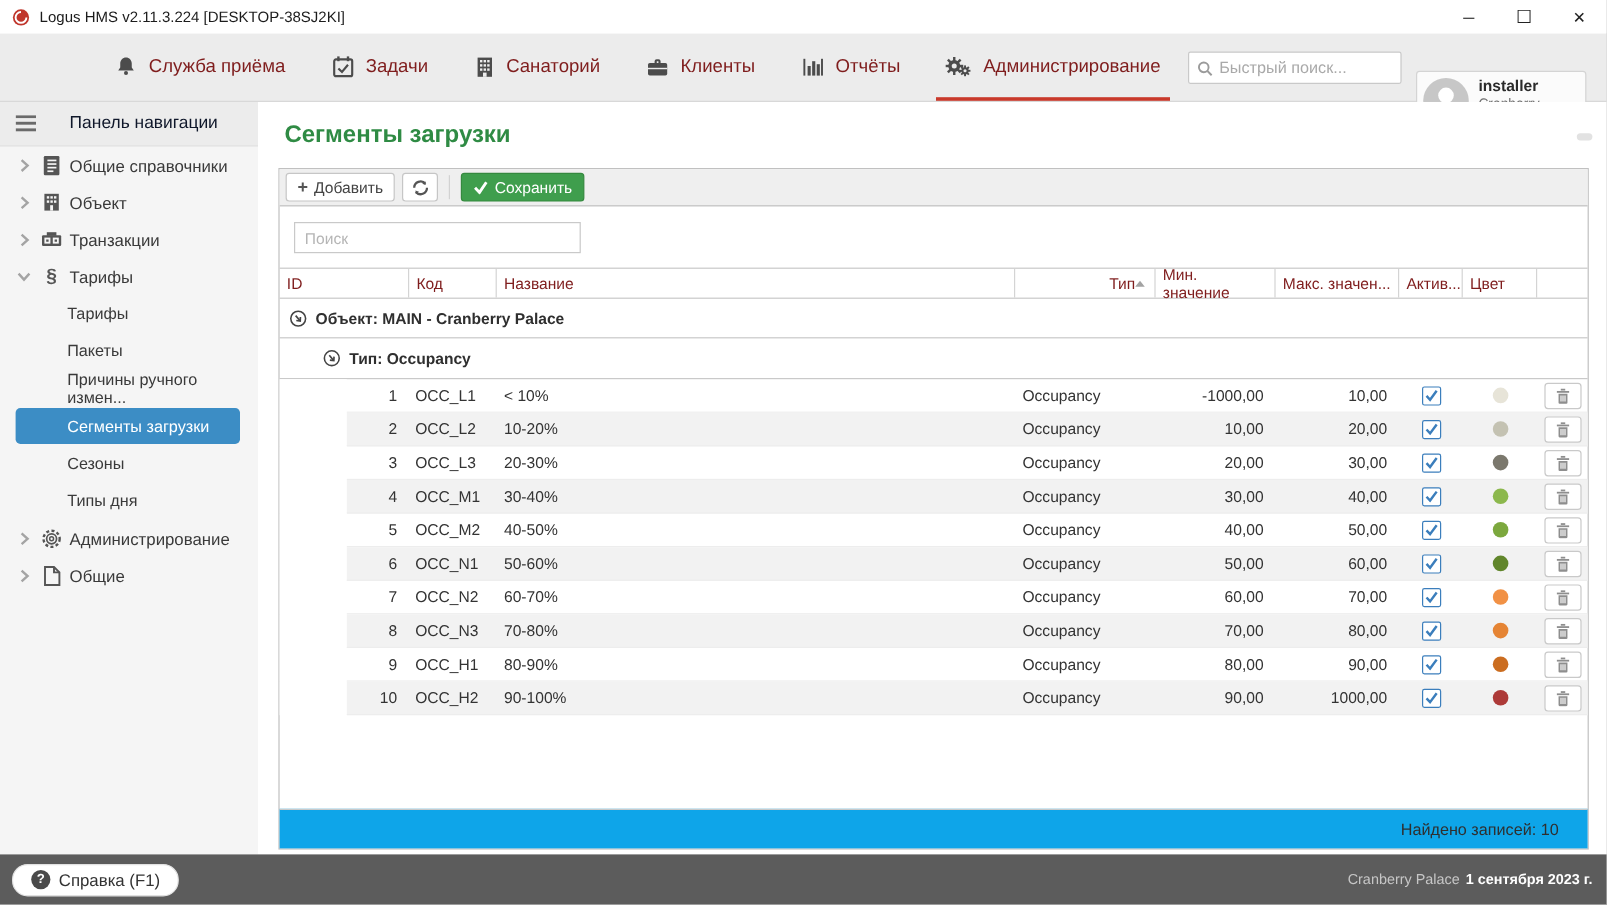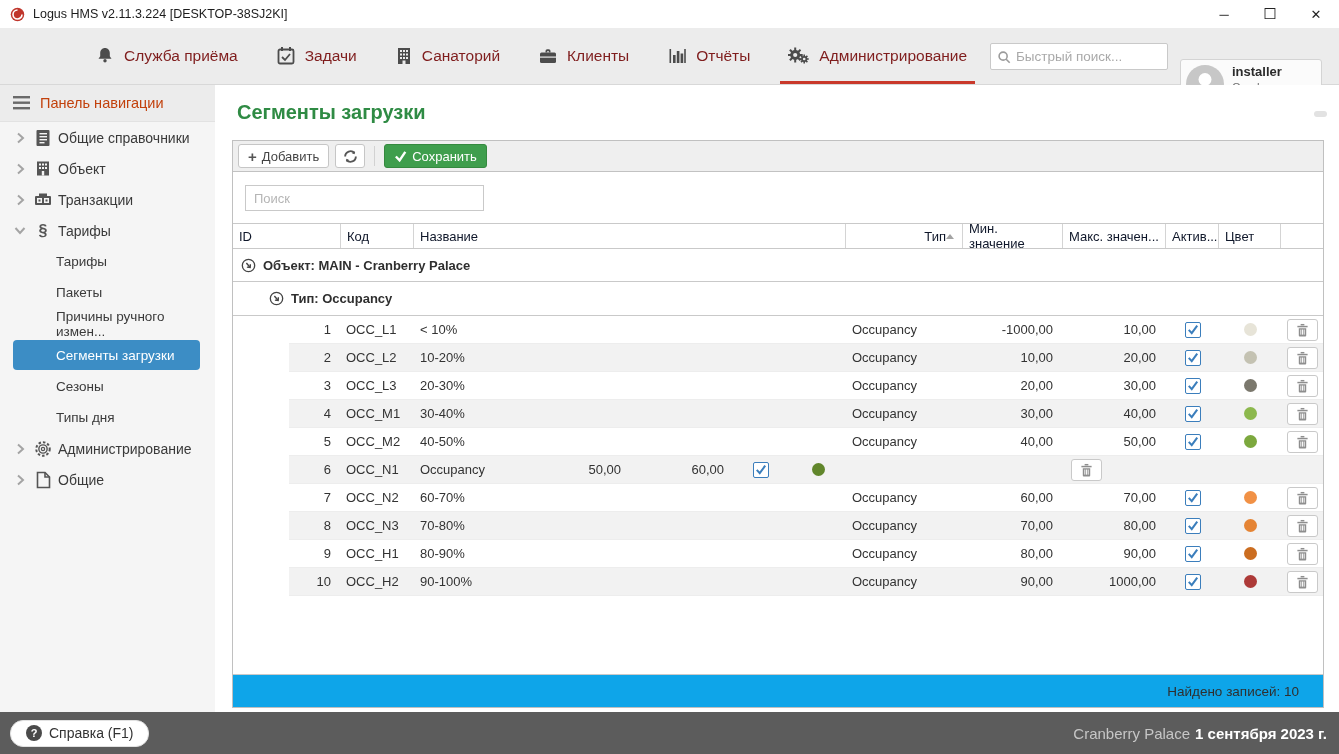--- a/index.html
+++ b/index.html
@@ -31,22 +31,22 @@
     font-family:"Liberation Sans",sans-serif; background:transparent; }
   .qsearch input::placeholder { color:#a9a9a9; }
   .usercard { position:absolute; left:1180px; top:31px; width:142px; height:50px; background:#fbfbfb;
     border:1px solid #d4d4d4; border-radius:3px; display:flex; align-items:center; padding-left:5px; gap:8px; }
   .avatar { width:38px; height:38px; border-radius:50%; background:#c7c7c7; overflow:hidden; flex:none; }
   .user-name { font-size:13px; font-weight:bold; color:#2b2b2b; }
   .user-org { font-size:11.5px; color:#6f6f6f; margin-top:2px; }
 
   
   .sidebar { position:absolute; left:0; top:85px; width:215px; height:627px; background:#f5f5f5; }
-  .side-header { height:37px; display:flex; align-items:center; gap:10px; padding-left:13px;
-    background:#ececec; border-bottom:1px solid #e2e2e2; font-size:14.5px; color:#c2410c; }
+  .side-header { height:37px; display:flex; align-items:center; gap:28px; padding-left:13px;
+    background:#ececec; border-bottom:1px solid #e2e2e2; font-size:14.5px; color:#0f172a; }
   .side-item { height:31px; display:flex; align-items:center; padding-left:12px; gap:4px;
     font-size:14px; color:#3a3a3a; }
   .side-item .chev { width:16px; display:flex; justify-content:center; }
   .side-item .sicon { width:22px; display:flex; justify-content:center; }
   .side-sub { height:31px; display:flex; align-items:center; padding-left:56px; font-size:13.5px; color:#3a3a3a; }
   .side-sub.selected { background:#3c8dc5; color:#fff; border-radius:4px;
     margin:1px 15px 1px 13px; padding-left:43px; height:30px; }
 
   
   .main { position:absolute; left:215px; top:85px; width:1124px; height:627px; background:#fff; }
@@ -63,21 +63,21 @@
   .btn-icon { width:30px; justify-content:center; padding:0; }
   .tb-sep { width:1px; height:20px; background:#d2d2d2; margin:0 3px; }
   .btn-save { background:#3f9e4d; border-color:#35893f; color:#fff; }
 
   .search-row { height:51px; padding:13px 0 0 12px; }
   .search-row input { width:239px; height:26px; border:1px solid #c9c9c9; padding:0 8px;
     font-size:13px; color:#444; font-family:"Liberation Sans",sans-serif; outline:none; }
   .search-row input::placeholder { color:#b5b5b5; }
 
   .ghead { display:flex; height:26px; border-top:1px solid #c9c9c9; border-bottom:1px solid #c9c9c9;
-    font-size:13px; color:#0f172a; }
+    font-size:13px; color:#7f1d1d; }
   .hc { height:100%; display:flex; align-items:center; padding:0 6px;
     border-right:1px solid #d4d4d4; }
   .hc:last-child { border-right:none; }
   .w-id{width:108px;} .w-kod{width:73px;} .w-name{width:432px;} .w-tip{width:117px; justify-content:flex-end;}
   .w-min{width:100px;} .w-max{width:103px;} .w-act{width:53px;} .w-col{width:62px;} .w-del{flex:1;}
   .sort-asc { width:0; height:0; border-left:4px solid transparent; border-right:4px solid transparent;
     border-bottom:5px solid #a3a3a3; margin-right:2px; }
 
   .grow { height:33px; display:flex; align-items:center; gap:7px; padding-left:8px;
     font-size:13px; font-weight:bold; color:#2f2f2f; border-bottom:1px solid #c9c9c9; }
@@ -103,21 +103,21 @@
   .gfooter { position:absolute; left:0; right:0; bottom:0; height:33px; border-top:1px solid #c9c9c9;
     display:flex; align-items:center; justify-content:flex-end; padding-right:24px; font-size:13.5px; color:#2f2f2f; background:#0ea5e9; }
 
   
   .statusbar { position:absolute; left:0; bottom:0; width:100%; height:42px; background:#5c5c5c;
     display:flex; align-items:center; }
   .help-btn { margin-left:10px; height:27px; background:#fff; border:1px solid #e2e2e2; border-radius:13px;
     display:flex; align-items:center; gap:7px; padding:0 15px; font-size:14px; color:#333; }
   .q-circle { width:16px; height:16px; border-radius:50%; background:#4a4a4a; color:#fff;
     font-size:11px; font-weight:bold; display:flex; align-items:center; justify-content:center; }
-  .status-right { position:absolute; right:12px; font-size:15px; color:#c6c6c6; }
+  .status-right { position:absolute; right:12px; font-size:12px; color:#c6c6c6; }
   .status-right b { color:#fff; margin-left:5px; }
 </style>
 </head>
 <body>
 
 <div id="app">
 
   <div class="titlebar">
     <span>
       <svg width="15" height="15" viewBox="0 0 16 16">
@@ -650,20 +650,21 @@
               </span>
             </div>
       </div>
         </div>
 
       <div class="drow even">
           <div class="indent"></div>
           <div class="rest">
         <div class="dc num d-id">6</div>
         <div class="dc d-kod">OCC_N1</div>
+        <div class="dc txt d-name">50-60%</div>
         <div class="dc txt d-tip">Occupancy</div>
         <div class="dc num d-min">50,00</div>
         <div class="dc num d-max">60,00</div>
         <div class="dc d-act">
               <span class="checkbox">
                 <svg width="12" height="11" viewBox="0 0 14 13">
                   <path d="M2 7l3.5 3.8L12 2" fill="none" stroke="#3b7ebc" stroke-width="2.4"></path>
                 </svg>
               </span>
             </div>

